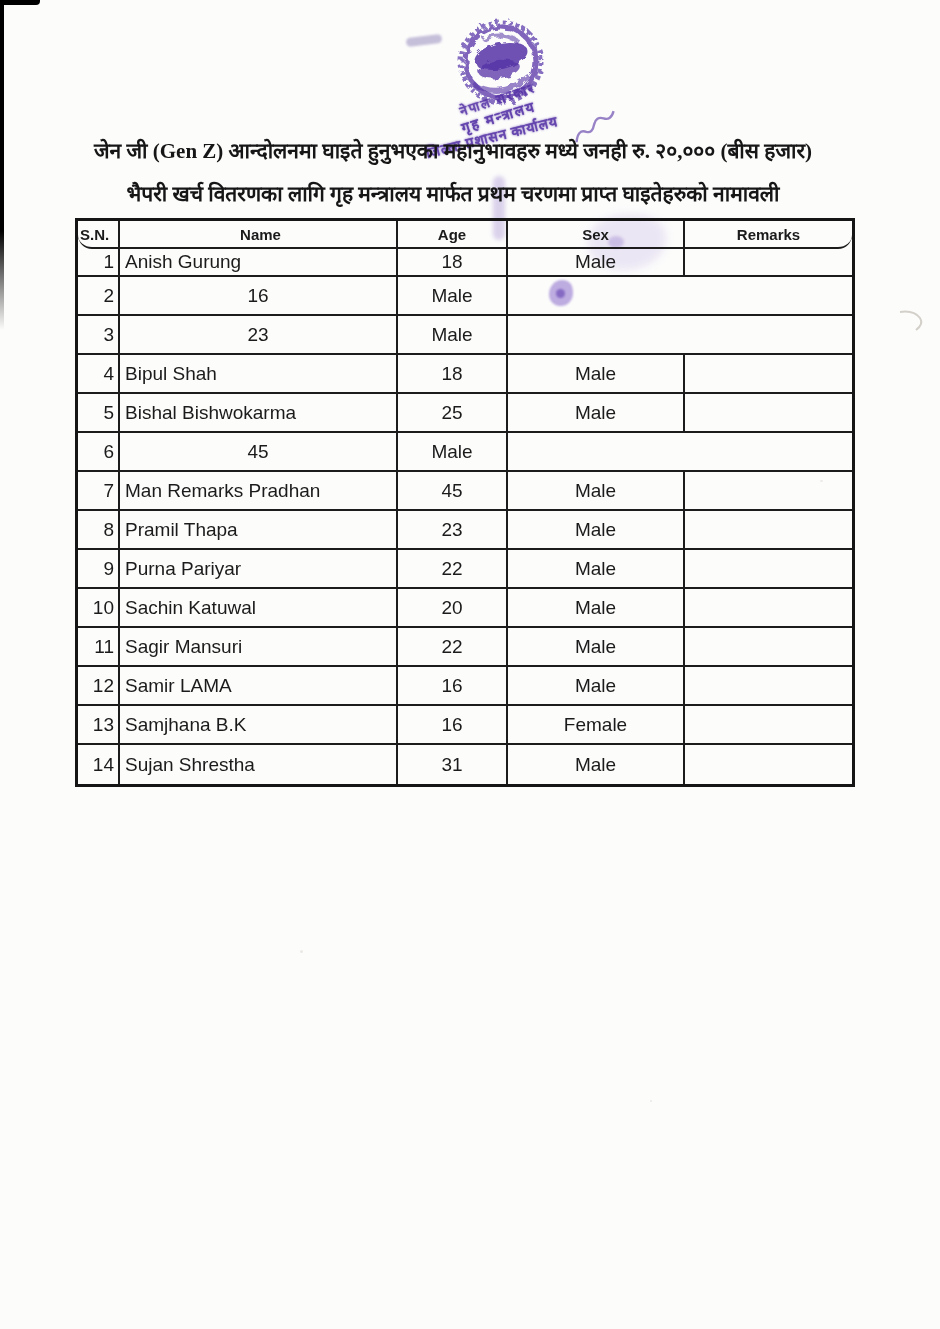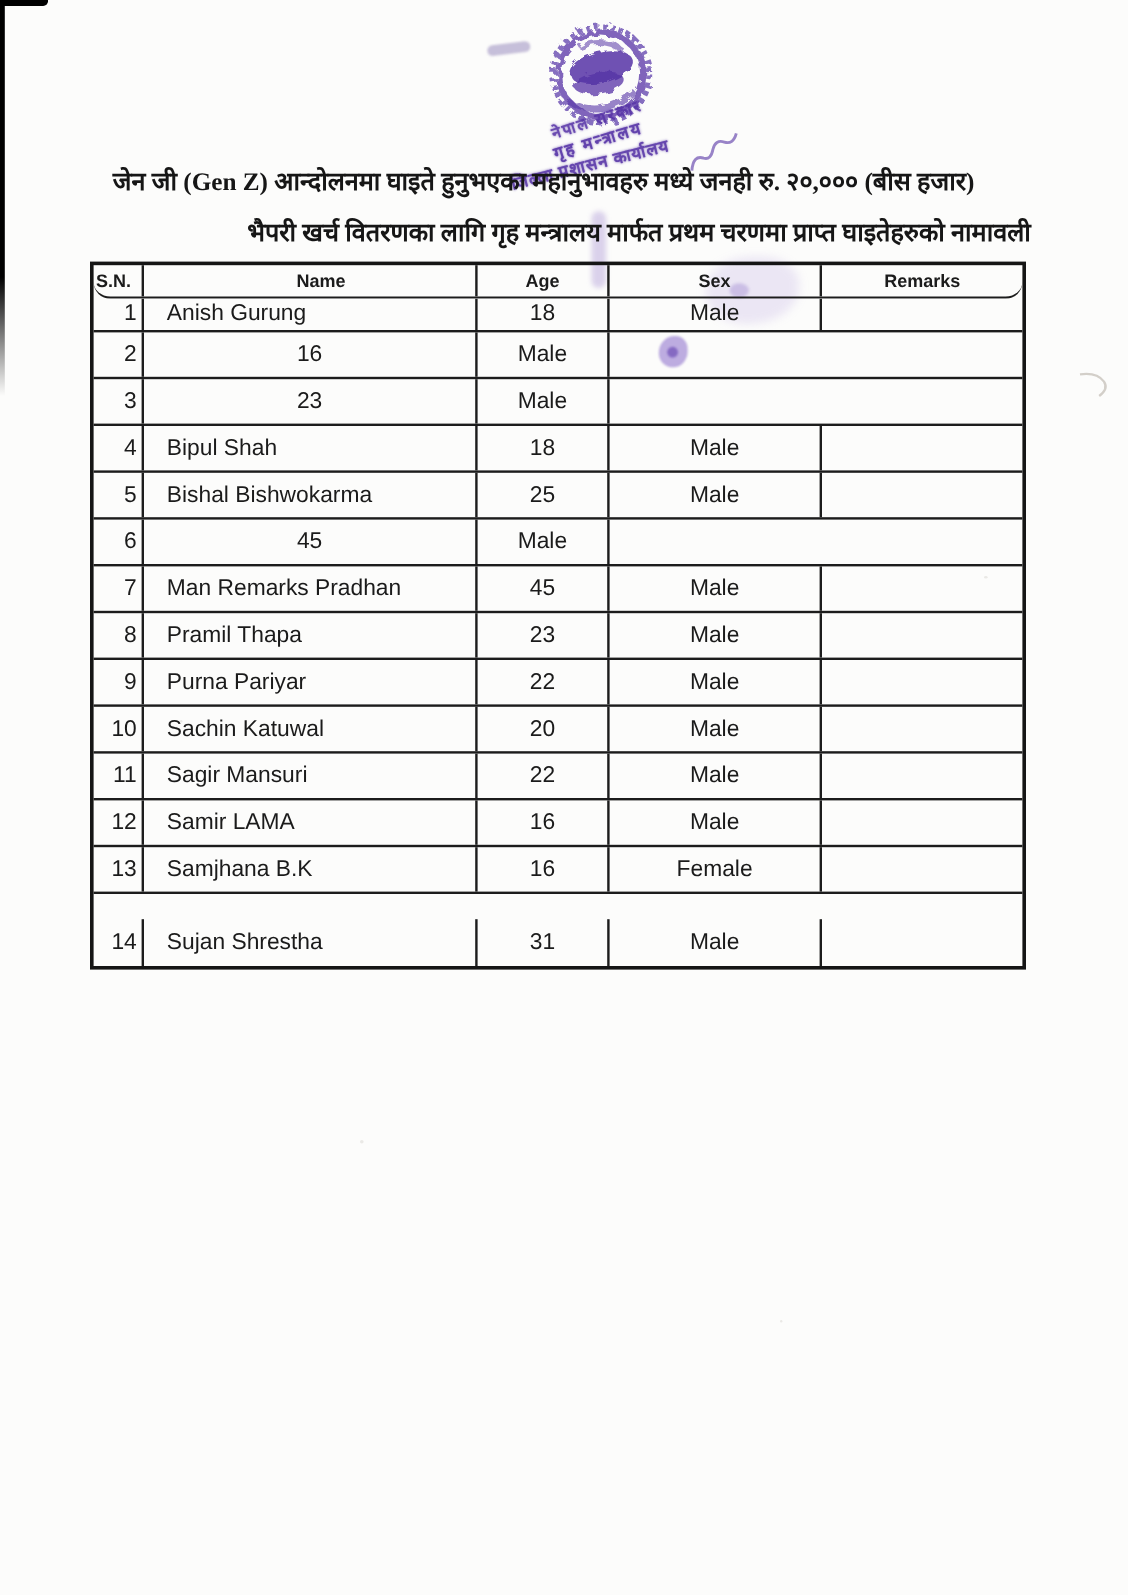--- a/index.html
+++ b/index.html
@@ -41,37 +41,37 @@
     border-radius:60% 45% 55% 50%;filter:blur(.8px);}
   .smudge.blob::after{content:"";position:absolute;left:7px;top:9px;width:9px;height:9px;
     background:rgba(95,60,175,.6);border-radius:50%;}
   .gray-squiggle{position:absolute;left:896px;top:308px;width:30px;height:26px;opacity:.55;}
 
   
   .title{position:absolute;left:47px;width:812px;text-align:center;
     font-family:"Liberation Serif",serif;font-weight:600;font-size:21px;
     white-space:nowrap;color:#161616;}
   .title.l1{top:136px;}
-  .title.l2{top:179px;text-align:right;}
+  .title.l2{top:179px;}
 
   
   .doc-table{position:absolute;left:75px;top:218px;width:780px;
     border:3px solid #151515;box-sizing:border-box;background:transparent;}
   .tr{display:grid;grid-template-columns:42px 278px 110px 177px 167px;
     border-bottom:2px solid #1c1c1c;box-sizing:border-box;}
-  .tr:last-child{border-bottom:none;margin-top:21px;}
+  .tr:last-child{border-bottom:none;}
   .tr.head{height:28px;font-weight:700;font-size:15px;border-radius:14px;}
   .tr.body-row{height:39px;font-size:19px;}
   .tr.body-row:first-of-type{height:28px;}
   .td{display:flex;align-items:center;border-right:2px solid #1c1c1c;
     box-sizing:border-box;overflow:hidden;}
   .td:last-child{border-right:none;}
   .td.sn{justify-content:flex-end;padding-right:4px;}
   .tr.head .td.sn{justify-content:flex-start;padding-left:2px;}
-  .td.name{justify-content:flex-start;padding-left:19px;}
+  .td.name{justify-content:flex-start;padding-left:5px;}
   .td.age,.td.sex,.td.remarks{justify-content:center;}
 </style>
 </head>
 <body>
 
 <div class="scan-edge-left"></div>
 <div class="scan-edge-top"></div>
 <div class="speck" style="left:300px;top:950px;width:3px;height:3px;"></div>
 <div class="speck" style="left:650px;top:1100px;width:2px;height:2px;"></div>
 <div class="speck" style="left:150px;top:600px;width:2px;height:2px;"></div>

